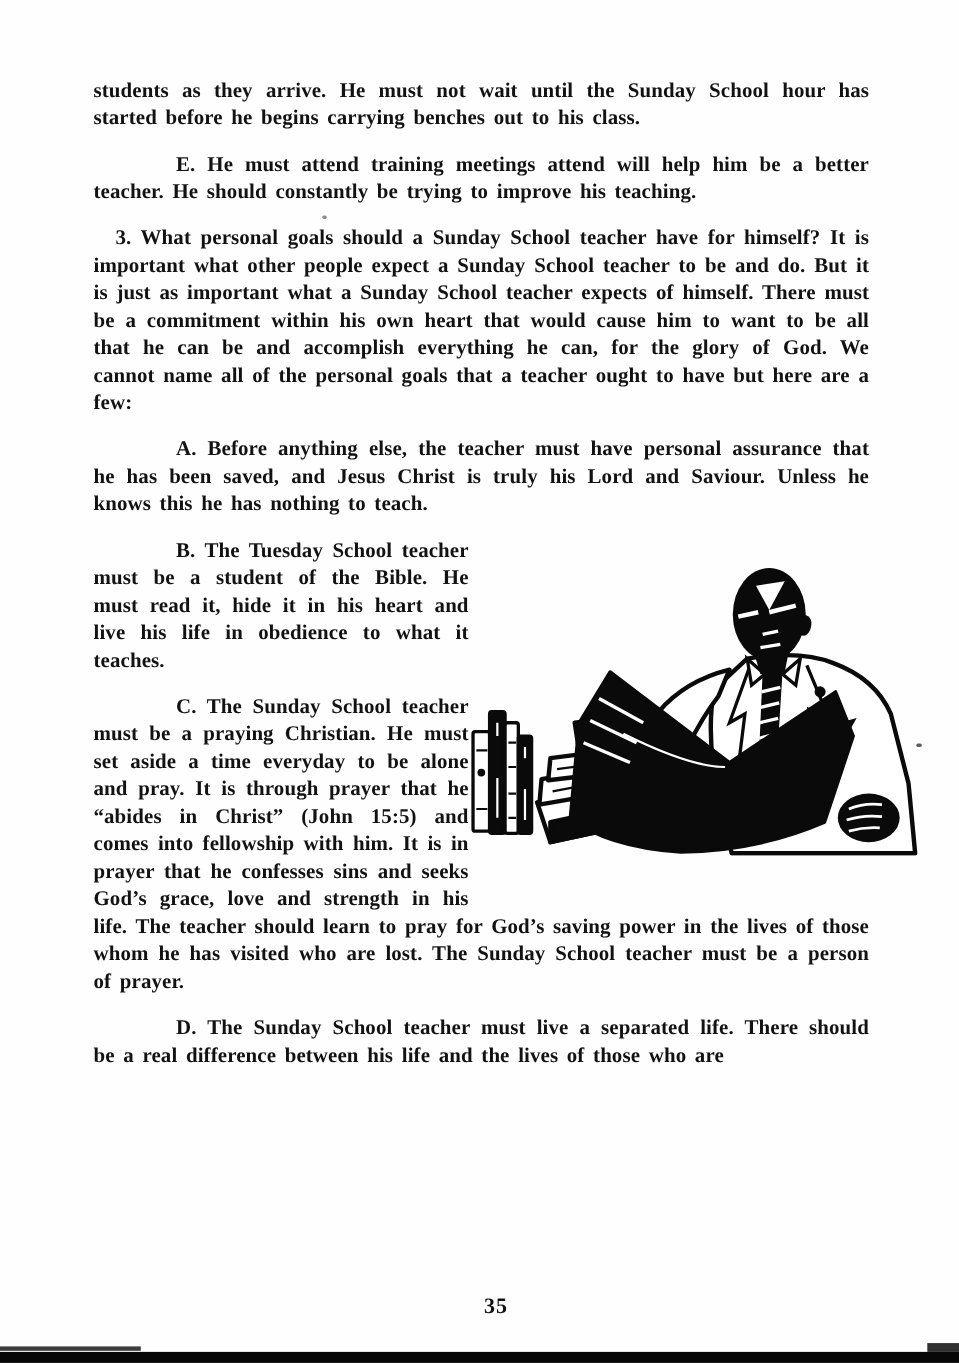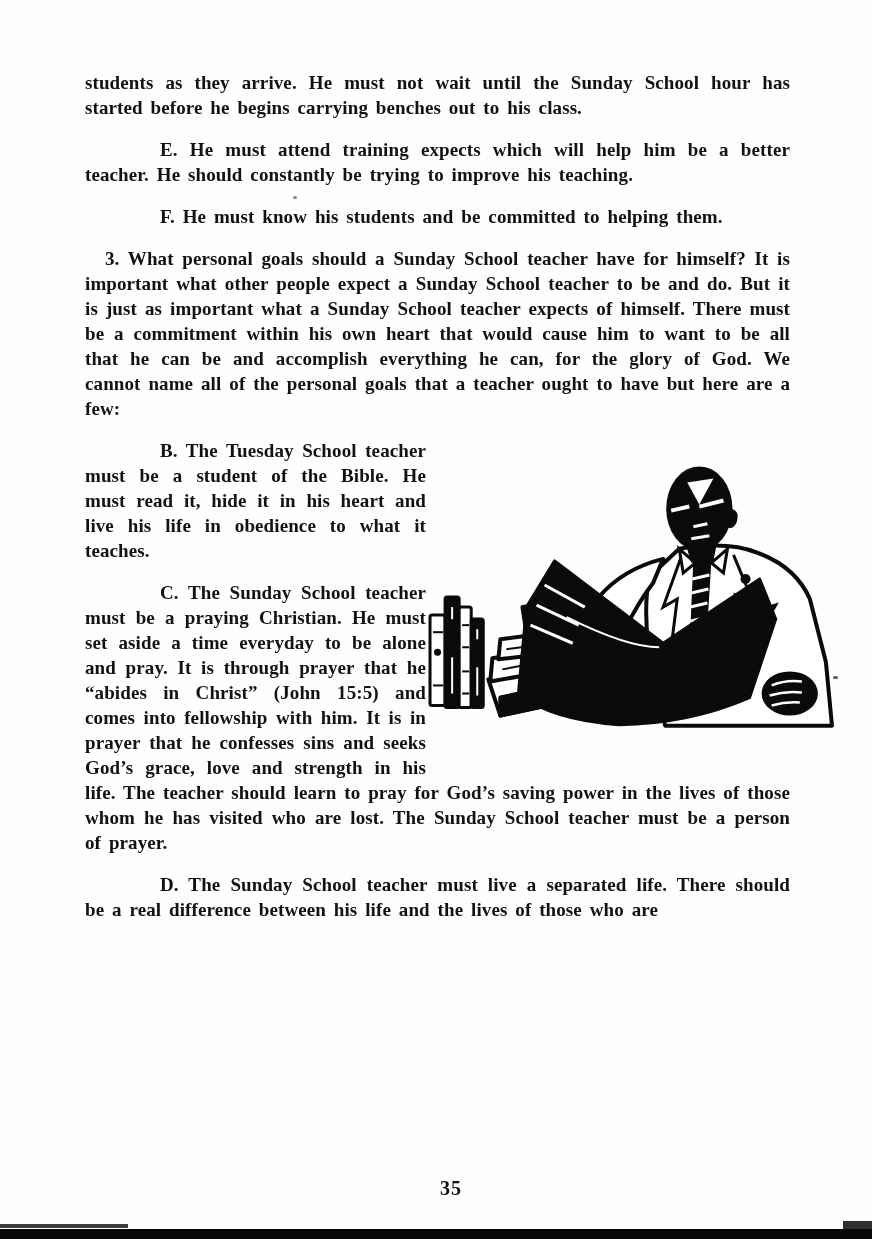--- a/index.html
+++ b/index.html
@@ -69,23 +69,23 @@
   .noise-d { left:293px; top:196px;  width:4px;   height:3px; opacity:.5; border-radius:2px; }
 </style>
 </head>
 <body>
 
 <div id="scan-page">
 
   <div class="content">
 
     <p>students as they arrive. He must not wait until the Sunday School hour has started before he begins carrying benches out to his class.</p>
-    <p class="indent-deep">E. He must attend training expects which will help him be a better teacher. He should constantly be trying to improve his teaching.</p>
-    <p class="indent-deep">F. He must know his students and be committed to helping them.</p>
+    <p class="indent-deep">E. He must attend training meetings attend will help him be a better teacher. He should constantly be trying to improve his teaching.</p>
     <p class="indent-small">3. What personal goals should a Sunday School teacher have for himself? It is important what other people expect a Sunday School teacher to be and do. But it is just as important what a Sunday School teacher expects of himself. There must be a commitment within his own heart that would cause him to want to be all that he can be and accomplish everything he can, for the glory of God. We cannot name all of the personal goals that a teacher ought to have but here are a few:</p>
+    <p class="indent-deep">A. Before anything else, the teacher must have personal assurance that he has been saved, and Jesus Christ is truly his Lord and Saviour. Unless he knows this he has nothing to teach.</p>
 
     <div class="illustration-float">
       <svg viewBox="0 0 410 270" xmlns="http://www.w3.org/2000/svg" role="img" aria-label="Line-art drawing of a Sunday School teacher in a light suit, glasses and striped tie reading a large open Bible, with standing books and a stack of books beside him.">
 
         <g stroke="#0a0a0a" stroke-width="3" fill="#ffffff">
           <rect x="4" y="158" width="15" height="90" rx="2"></rect>
           <rect x="19" y="140" width="14" height="110" rx="2" fill="#0a0a0a"></rect>
           <rect x="33" y="150" width="12" height="100" rx="2"></rect>
           <rect x="45" y="162" width="12" height="88" rx="2" fill="#0a0a0a"></rect>
         </g>

